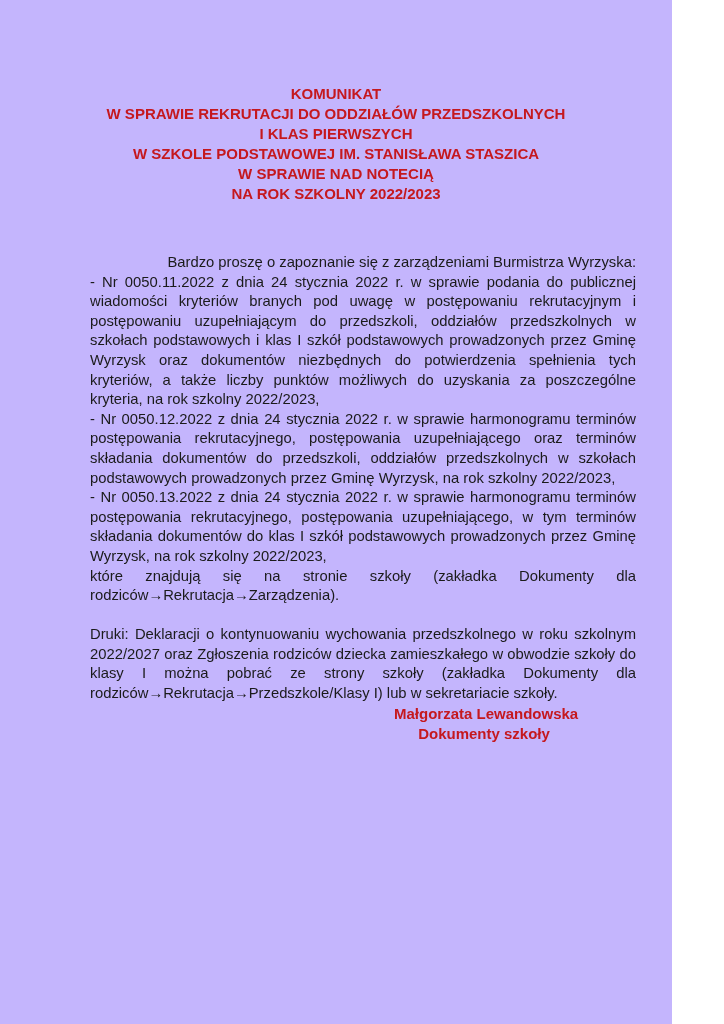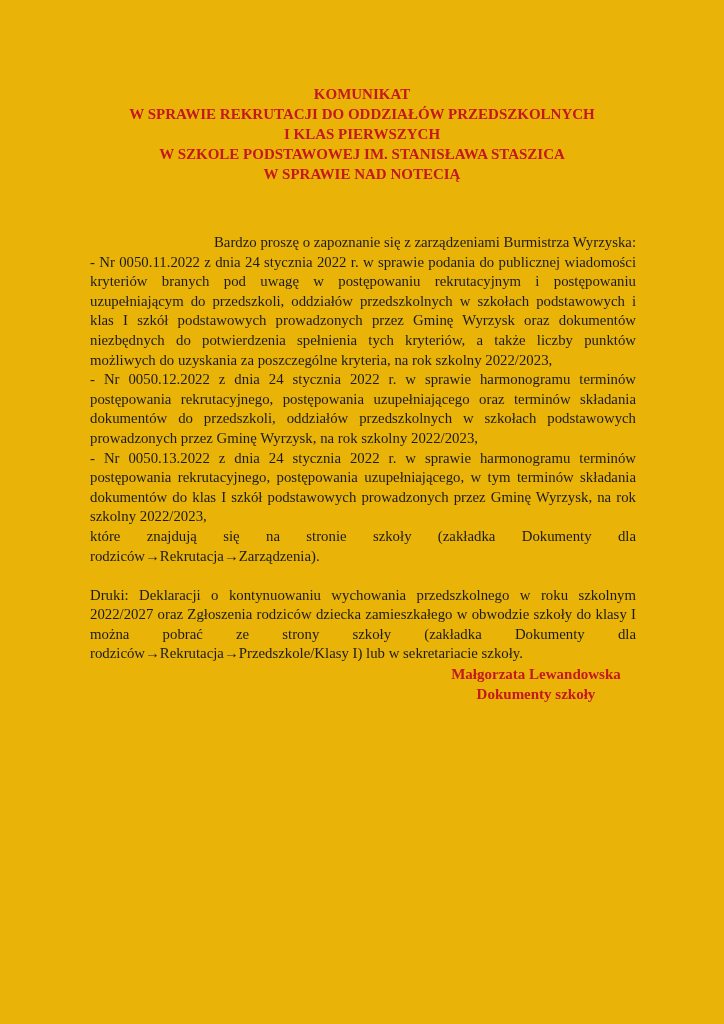--- a/index.html
+++ b/index.html
@@ -2,25 +2,25 @@
 <html lang="pl" style="--accent-color: #c5181e; --text-color: #1b1b1b;"><head>
 <meta charset="utf-8">
 <style>
   html, body {
     margin: 0;
     padding: 0;
     background: #ffffff;
   }
   .page {
     position: relative;
-    width: 724px;
+    width: 672px;
     height: 1024px;
-    background: #eab308;
+    background: #c4b5fd;
     overflow: hidden;
-    font-family: Liberation Serif, serif;
+    font-family: Liberation Sans, sans-serif;
     color: var(--text-color, #1b1b1b);
   }
   .title-block {
     padding-top: 84px;
     text-align: center;
     color: var(--accent-color, #c5181e);
     font-weight: bold;
     font-size: 15px;
     line-height: 20px;
   }
@@ -61,20 +61,21 @@
 <body>
 
 <div class="page">
 
   <div class="title-block">
     <div class="title-line">KOMUNIKAT</div>
     <div class="title-line">W SPRAWIE REKRUTACJI DO ODDZIAŁÓW PRZEDSZKOLNYCH</div>
     <div class="title-line">I KLAS PIERWSZYCH</div>
     <div class="title-line">W SZKOLE PODSTAWOWEJ IM. STANISŁAWA STASZICA</div>
     <div class="title-line">W SPRAWIE NAD NOTECIĄ</div>
+    <div class="title-line">NA ROK SZKOLNY 2022/2023</div>
   </div>
 
   <div class="body-block">
     <p class="para first-line-solo">Bardzo proszę o zapoznanie się z zarządzeniami Burmistrza Wyrzyska:</p>
     <p class="para">- Nr 0050.11.2022 z dnia 24 stycznia 2022 r. w sprawie podania do publicznej wiadomości kryteriów branych pod uwagę w postępowaniu rekrutacyjnym i postępowaniu uzupełniającym do przedszkoli, oddziałów przedszkolnych w szkołach podstawowych i klas I szkół podstawowych prowadzonych przez Gminę Wyrzysk oraz dokumentów niezbędnych do potwierdzenia spełnienia tych kryteriów, a także liczby punktów możliwych do uzyskania za poszczególne kryteria, na rok szkolny 2022/2023,</p>
     <p class="para">- Nr 0050.12.2022 z dnia 24 stycznia 2022 r. w sprawie harmonogramu terminów postępowania rekrutacyjnego, postępowania uzupełniającego oraz terminów składania dokumentów do przedszkoli, oddziałów przedszkolnych w szkołach podstawowych prowadzonych przez Gminę Wyrzysk, na rok szkolny 2022/2023,</p>
     <p class="para">- Nr 0050.13.2022 z dnia 24 stycznia 2022 r. w sprawie harmonogramu terminów postępowania rekrutacyjnego, postępowania uzupełniającego, w tym terminów składania dokumentów do klas I szkół podstawowych prowadzonych przez Gminę Wyrzysk, na rok szkolny 2022/2023,</p>
     <p class="para">które znajdują się na stronie szkoły (zakładka Dokumenty dla rodziców→Rekrutacja→Zarządzenia).</p>
     <p class="para spacer-before">Druki: Deklaracji o kontynuowaniu wychowania przedszkolnego w roku szkolnym 2022/2027 oraz Zgłoszenia rodziców dziecka zamieszkałego w obwodzie szkoły do klasy I można pobrać ze strony szkoły (zakładka Dokumenty dla rodziców→Rekrutacja→Przedszkole/Klasy I) lub w sekretariacie szkoły.</p>
   </div>

